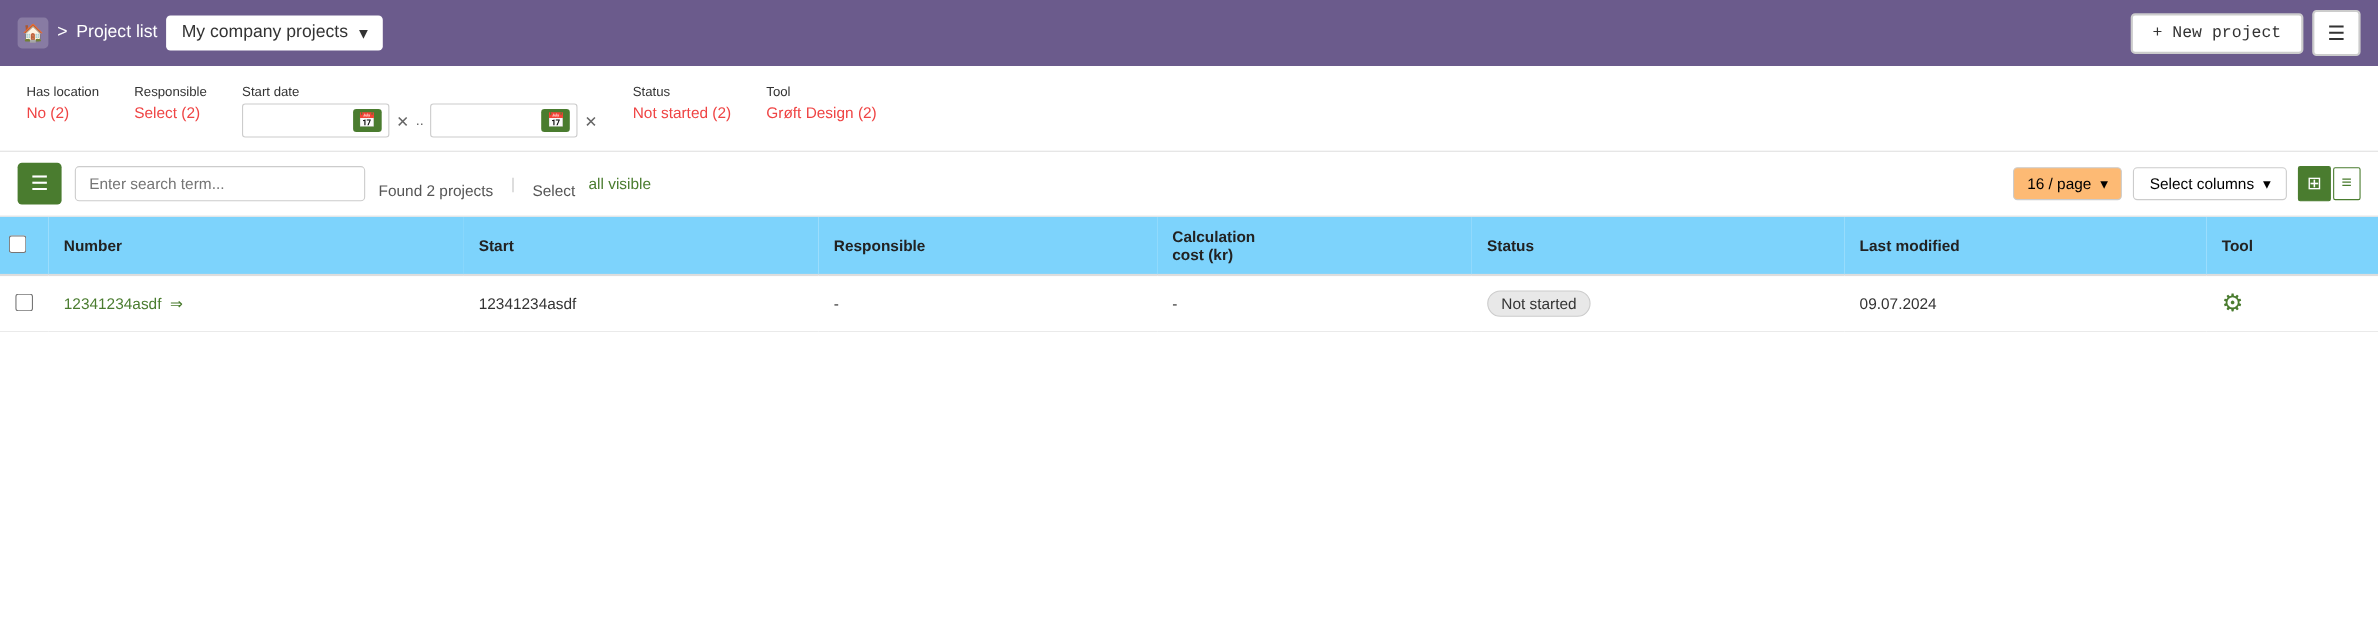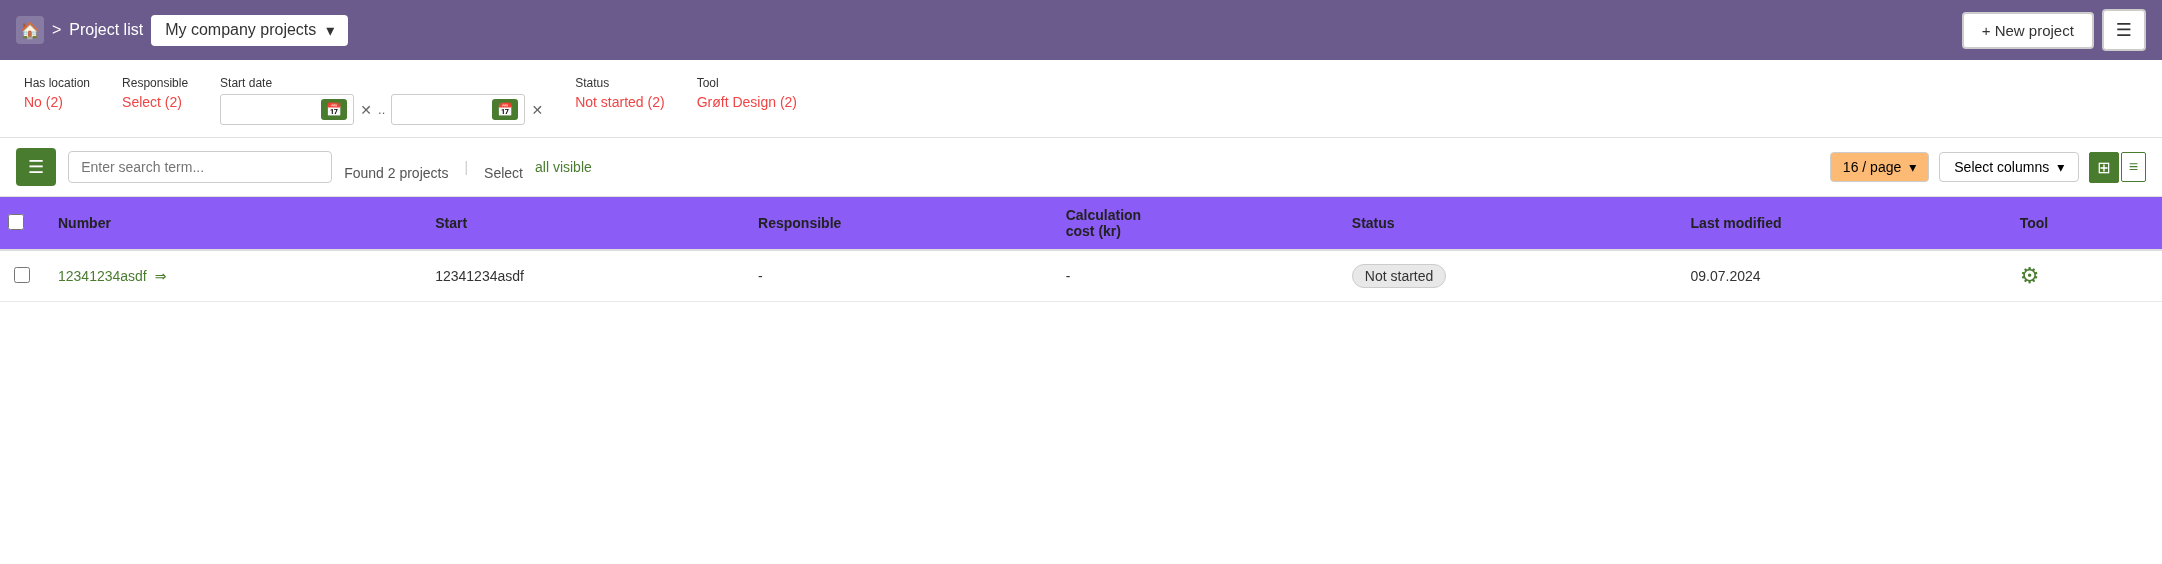--- a/index.html
+++ b/index.html
@@ -52,20 +52,21 @@
       border: 2px solid #ccc;
       border-radius: 4px;
       padding: 8px 18px;
       font-size: 15px;
       cursor: pointer;
       display: flex;
       align-items: center;
       gap: 6px;
       color: #333;
       font-weight: 500;
+      font-family: Liberation Mono, monospace;
     }
     .hamburger-btn {
       background: #fff;
       border: 2px solid #ccc;
       border-radius: 4px;
       padding: 8px 12px;
       cursor: pointer;
       font-size: 18px;
       color: #333;
     }
@@ -216,21 +217,21 @@
 
     
     .table-container {
       overflow-x: auto;
     }
     table {
       width: 100%;
       border-collapse: collapse;
     }
     thead tr {
-      background: #8b5cf6;
+      background: #7dd3fc;
     }
     thead th {
       padding: 10px 14px;
       text-align: left;
       font-size: 14px;
       font-weight: 600;
       color: #222;
       border-bottom: 2px solid #ddd;
       white-space: nowrap;
     }

